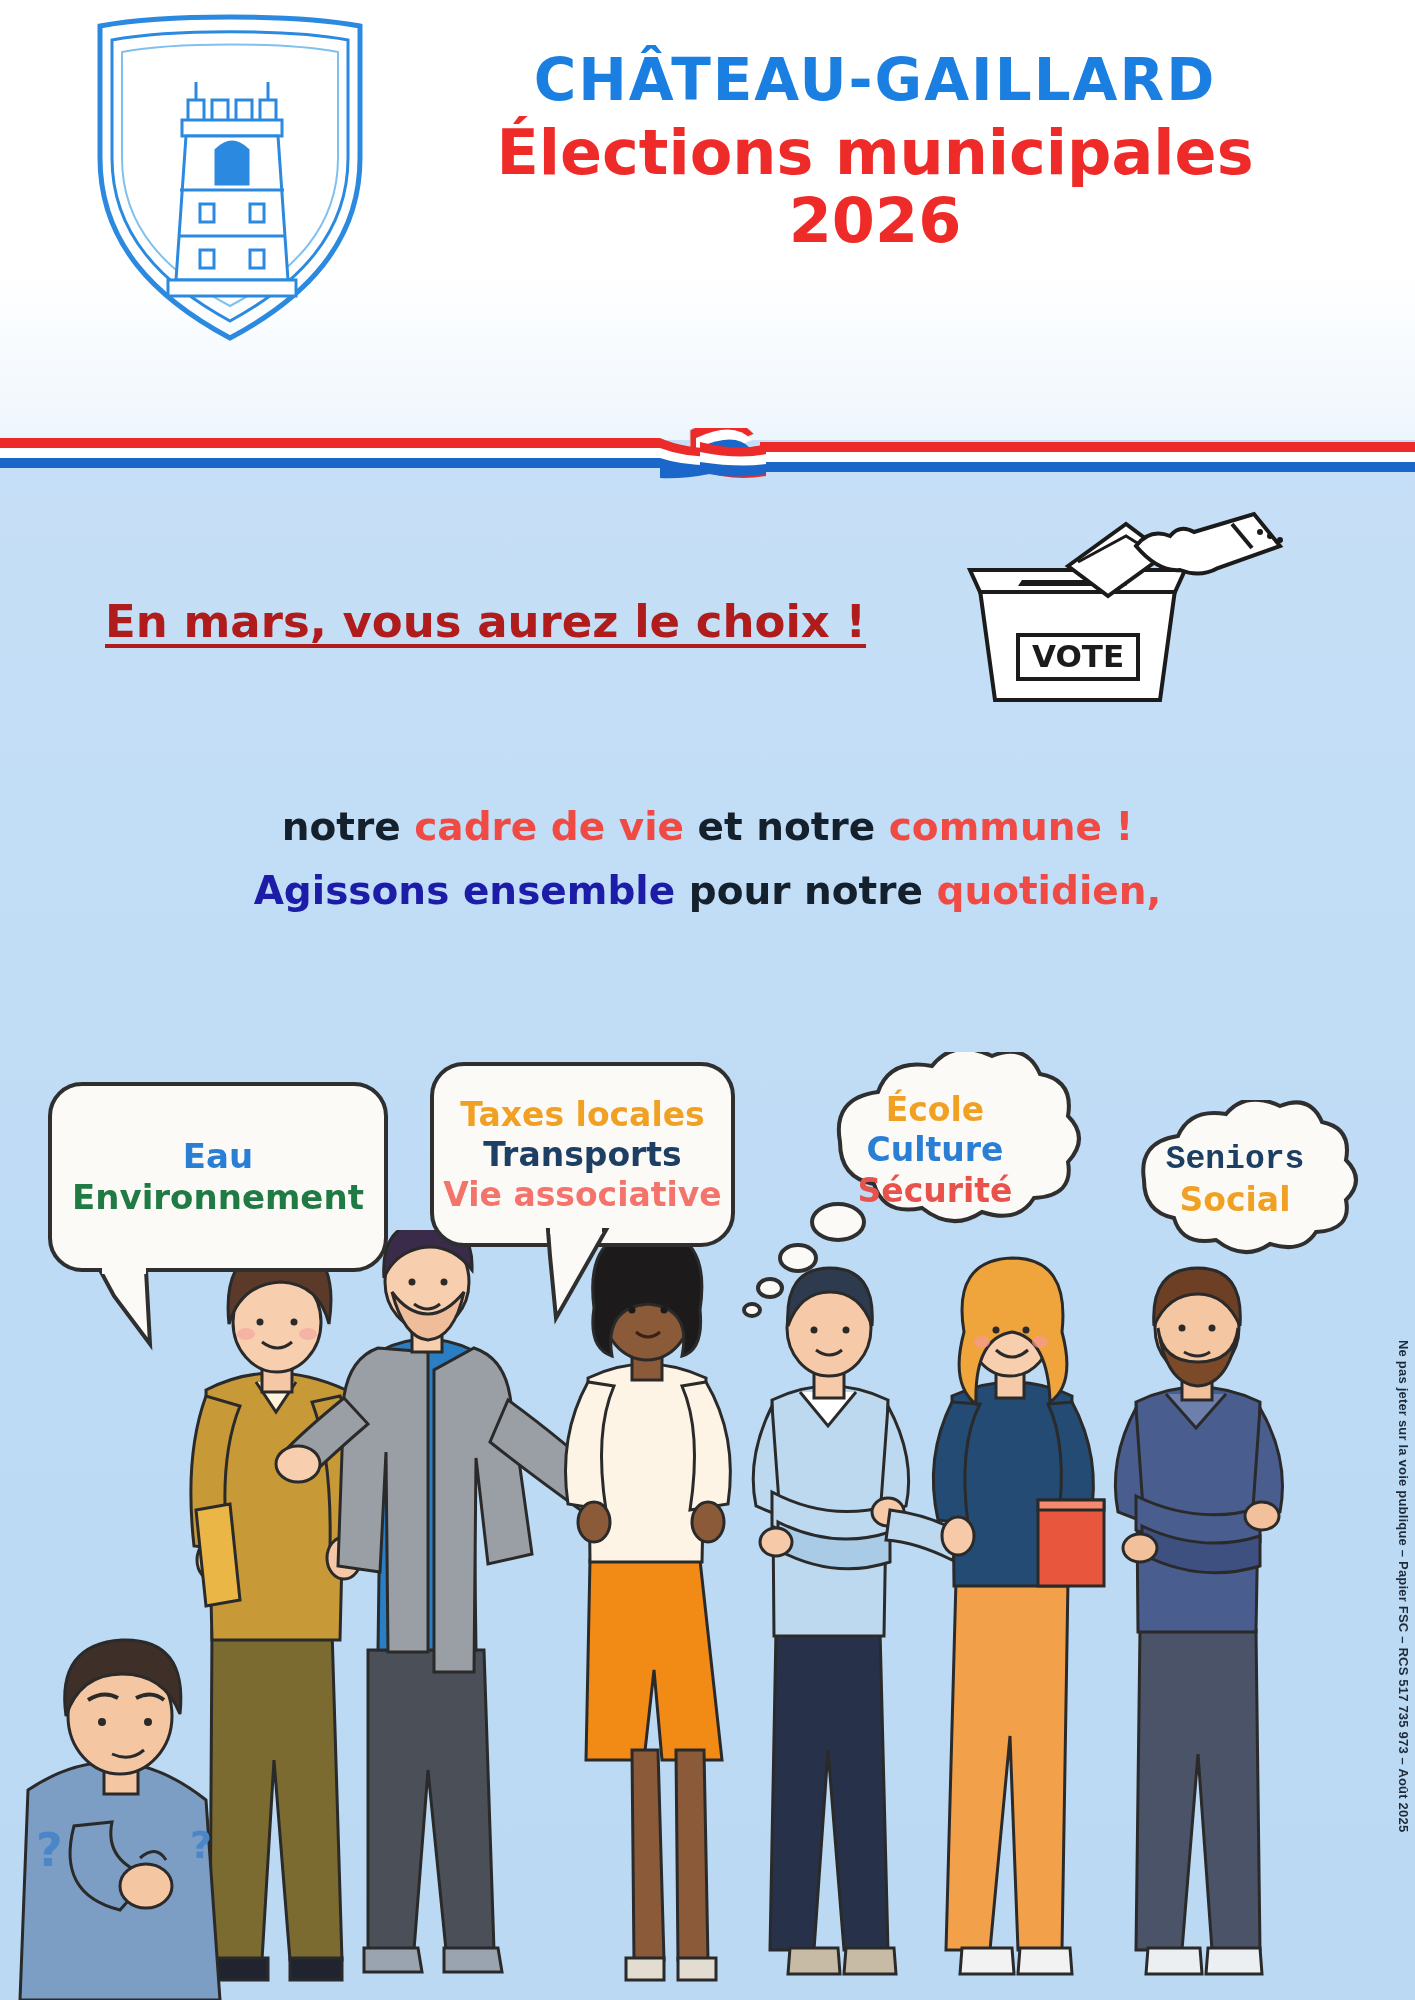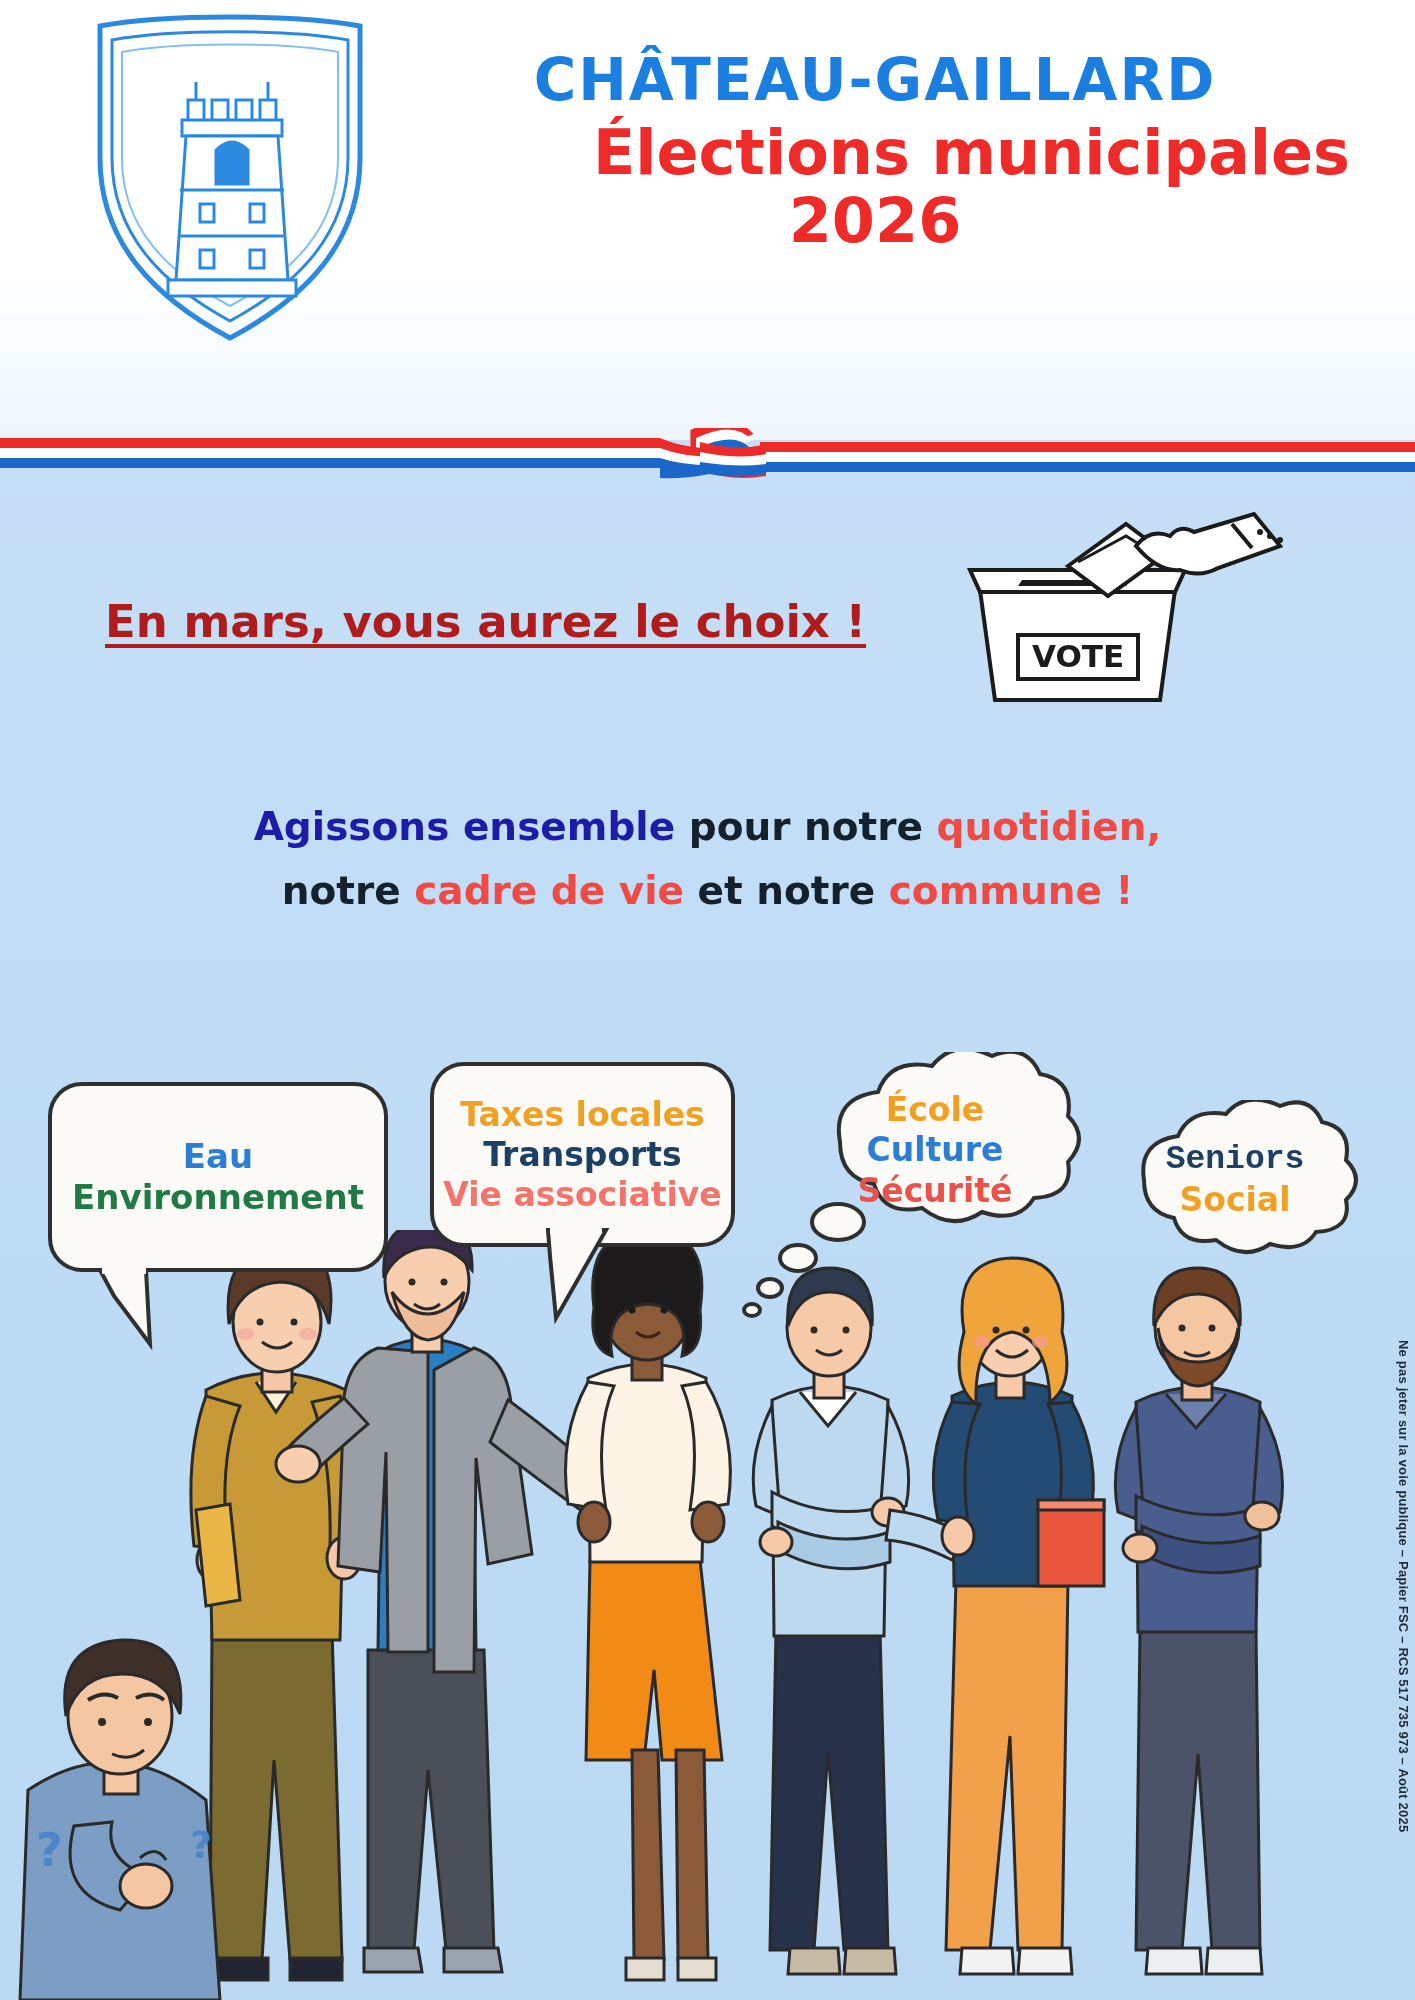--- a/index.html
+++ b/index.html
@@ -48,21 +48,20 @@
     color: #1a7fe0;
     line-height: 1.05;
   }
   .title-main {
     font-family: "DejaVu Sans", sans-serif;
     font-weight: bold;
     font-size: 62px;
     color: #ee2b28;
     line-height: 1.15;
     margin-top: 6px;
-    text-align: right;
   }
   .title-year {
     font-family: "DejaVu Sans", sans-serif;
     font-weight: bold;
     font-size: 62px;
     color: #ee2b28;
     line-height: 1.05;
   }
 
   
@@ -283,24 +282,24 @@
     <path d="M176 36 q14 -18 34 -10 q10 -12 24 -4 l60 -18 l26 32 l-62 22 q-18 10 -38 2 q-22 2 -44 -24 Z" fill="#ffffff" stroke="#1b1b1b" stroke-width="4"></path>
     <line x1="272" y1="14" x2="292" y2="38" stroke="#1b1b1b" stroke-width="4"></line>
     <circle cx="300" cy="22" r="3" fill="#1b1b1b"></circle>
     <circle cx="310" cy="26" r="3" fill="#1b1b1b"></circle>
     <circle cx="320" cy="30" r="3" fill="#1b1b1b"></circle>
   </svg>
 </div>
 
 <div class="slogan2">
   <div>
+    <span class="c-dark">notre </span><span class="c-red">cadre de vie</span><span class="c-dark"> et notre </span><span class="c-red">commune !</span>
+  </div>
+  <div>
     <span class="c-blue">Agissons ensemble</span><span class="c-dark"> pour notre </span><span class="c-red">quotidien,</span>
-  </div>
-  <div>
-    <span class="c-dark">notre </span><span class="c-red">cadre de vie</span><span class="c-dark"> et notre </span><span class="c-red">commune !</span>
   </div>
 </div>
 
 <div class="bubbles">
 
   <div class="bubble bubble-rect" id="bubble1">
     <div class="bubble-inner">
       <div class="l1">Eau</div>
       <div class="l2">Environnement</div>
     </div>

